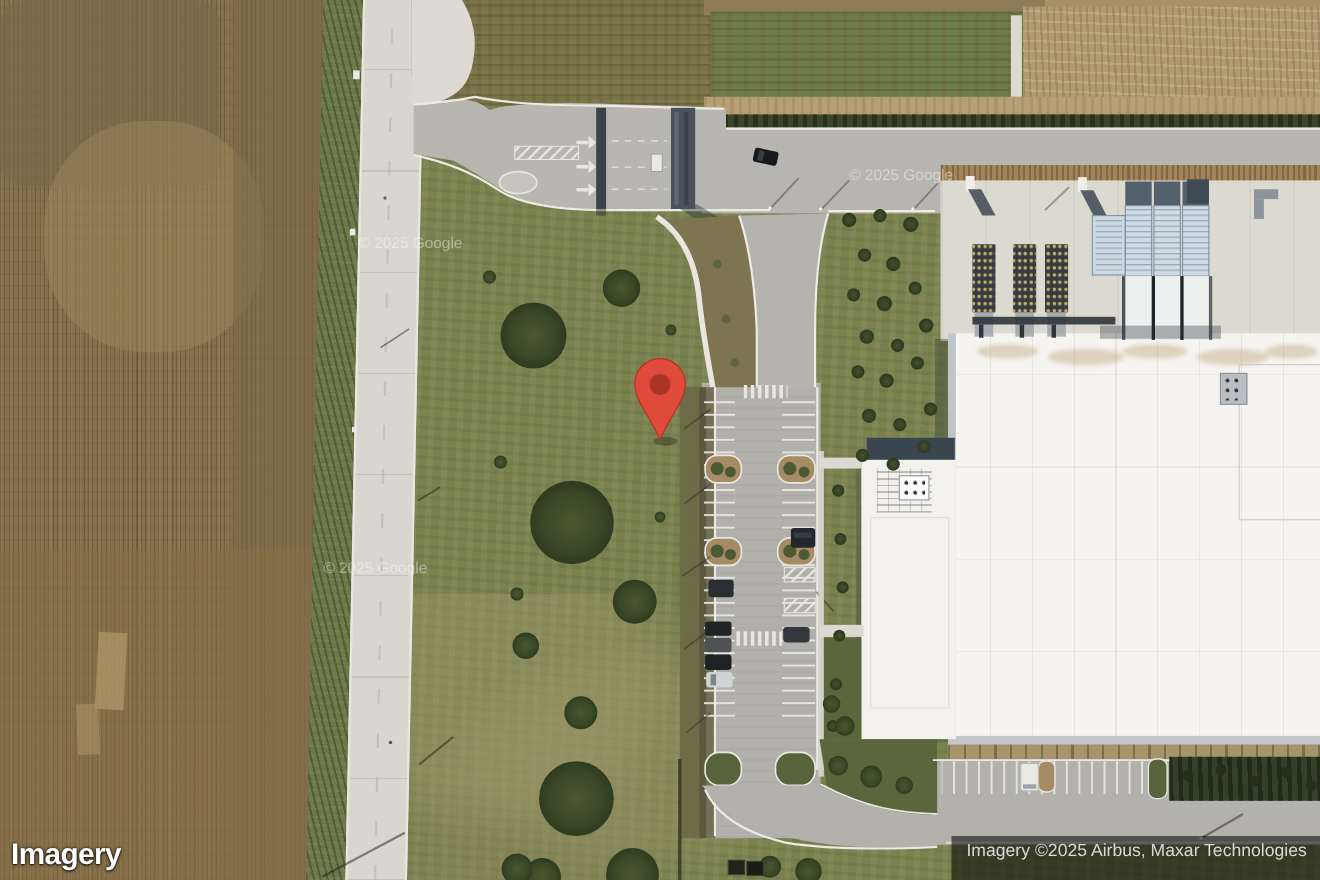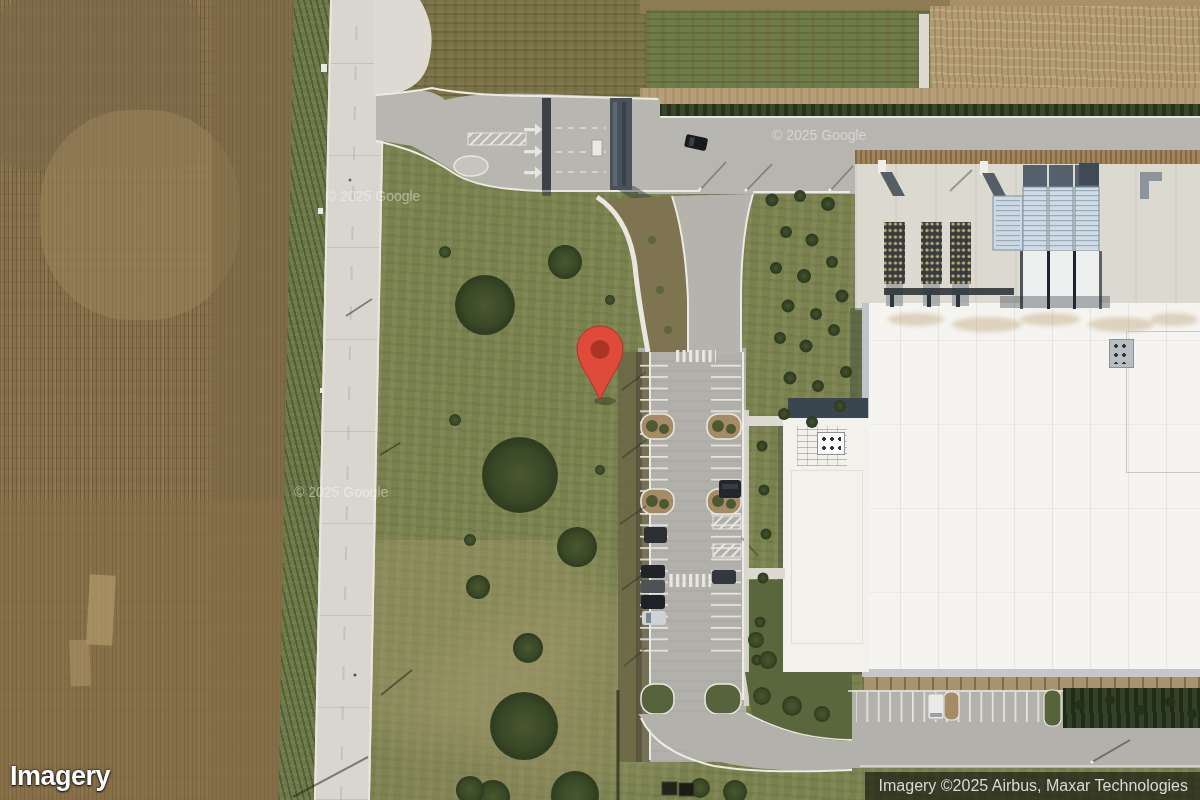--- a/index.html
+++ b/index.html
@@ -96,23 +96,23 @@
   .parking-se{left:848px;top:690px;width:352px;height:78px;background:#b3b1ac;}
   .hedge-se{position:absolute;left:215px;top:-2px;width:137px;height:40px;background-color:#33402a;
     background-image:repeating-linear-gradient(88deg, rgba(15,22,8,.5) 0 4px, rgba(0,0,0,0) 4px 9px);}
 
   svg.overlay{position:absolute;left:0;top:0;pointer-events:none;}
   svg.pin{position:absolute;left:570px;top:318px;cursor:pointer;pointer-events:auto;}
 
   
   .logo{position:absolute;left:10px;top:761px;color:#fff;font-size:27px;font-weight:700;
     letter-spacing:-.5px;text-shadow:0 0 3px rgba(0,0,0,.9),0 1px 2px rgba(0,0,0,.8);}
-  .attribution{position:absolute;right:0;bottom:0;height:28px;line-height:28px;
+  .attribution{position:absolute;right:0;bottom:0;height:40px;line-height:28px;
     padding:0 12px 0 14px;background:rgba(0,0,0,.55);color:#d8d8d8;font-size:16px;margin-left:41px;}
-  .wm{position:absolute;color:rgba(255,255,255,.42);font-size:14px;white-space:nowrap;}
+  .wm{position:absolute;color:rgba(255,255,255,.42);font-size:14px;white-space:nowrap;margin-top:24px;}
 </style>
 </head>
 <body>
 
 <div id="viewport">
 
   <div class="r lawn">
       <div class="r lawn-tan" style="left:38px;top:540px;"></div>
     </div>
   <div class="r farm">

